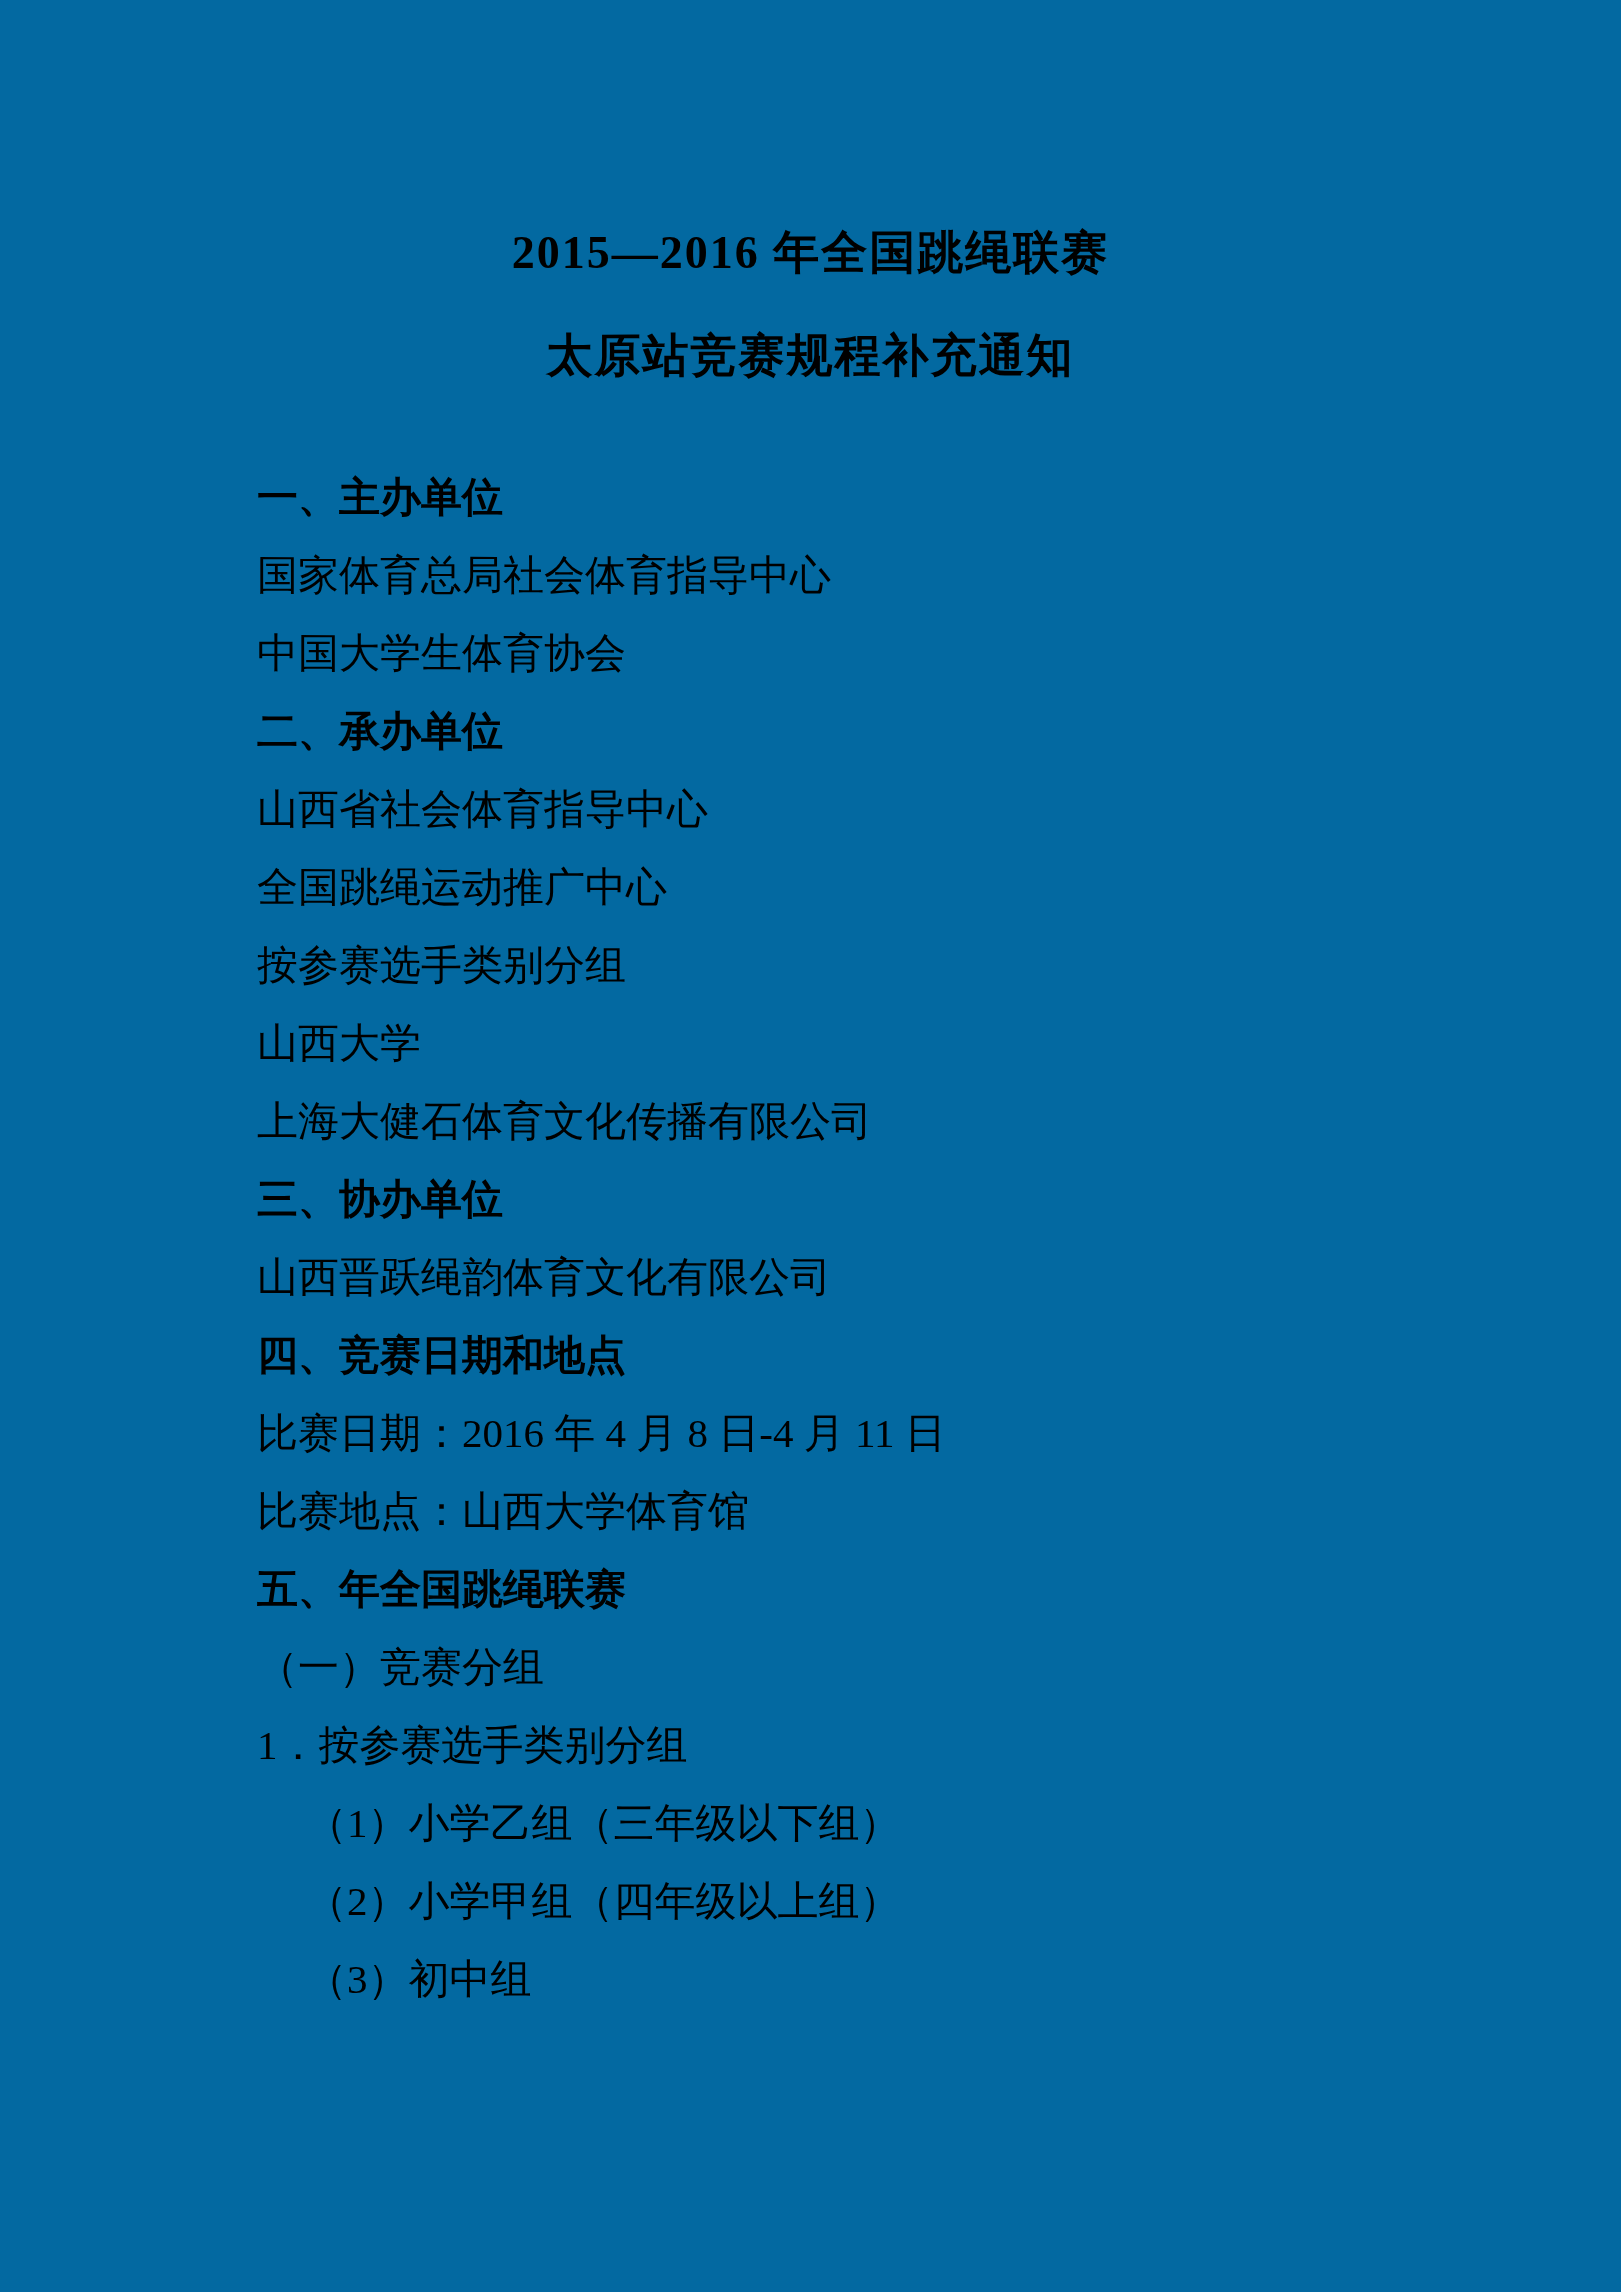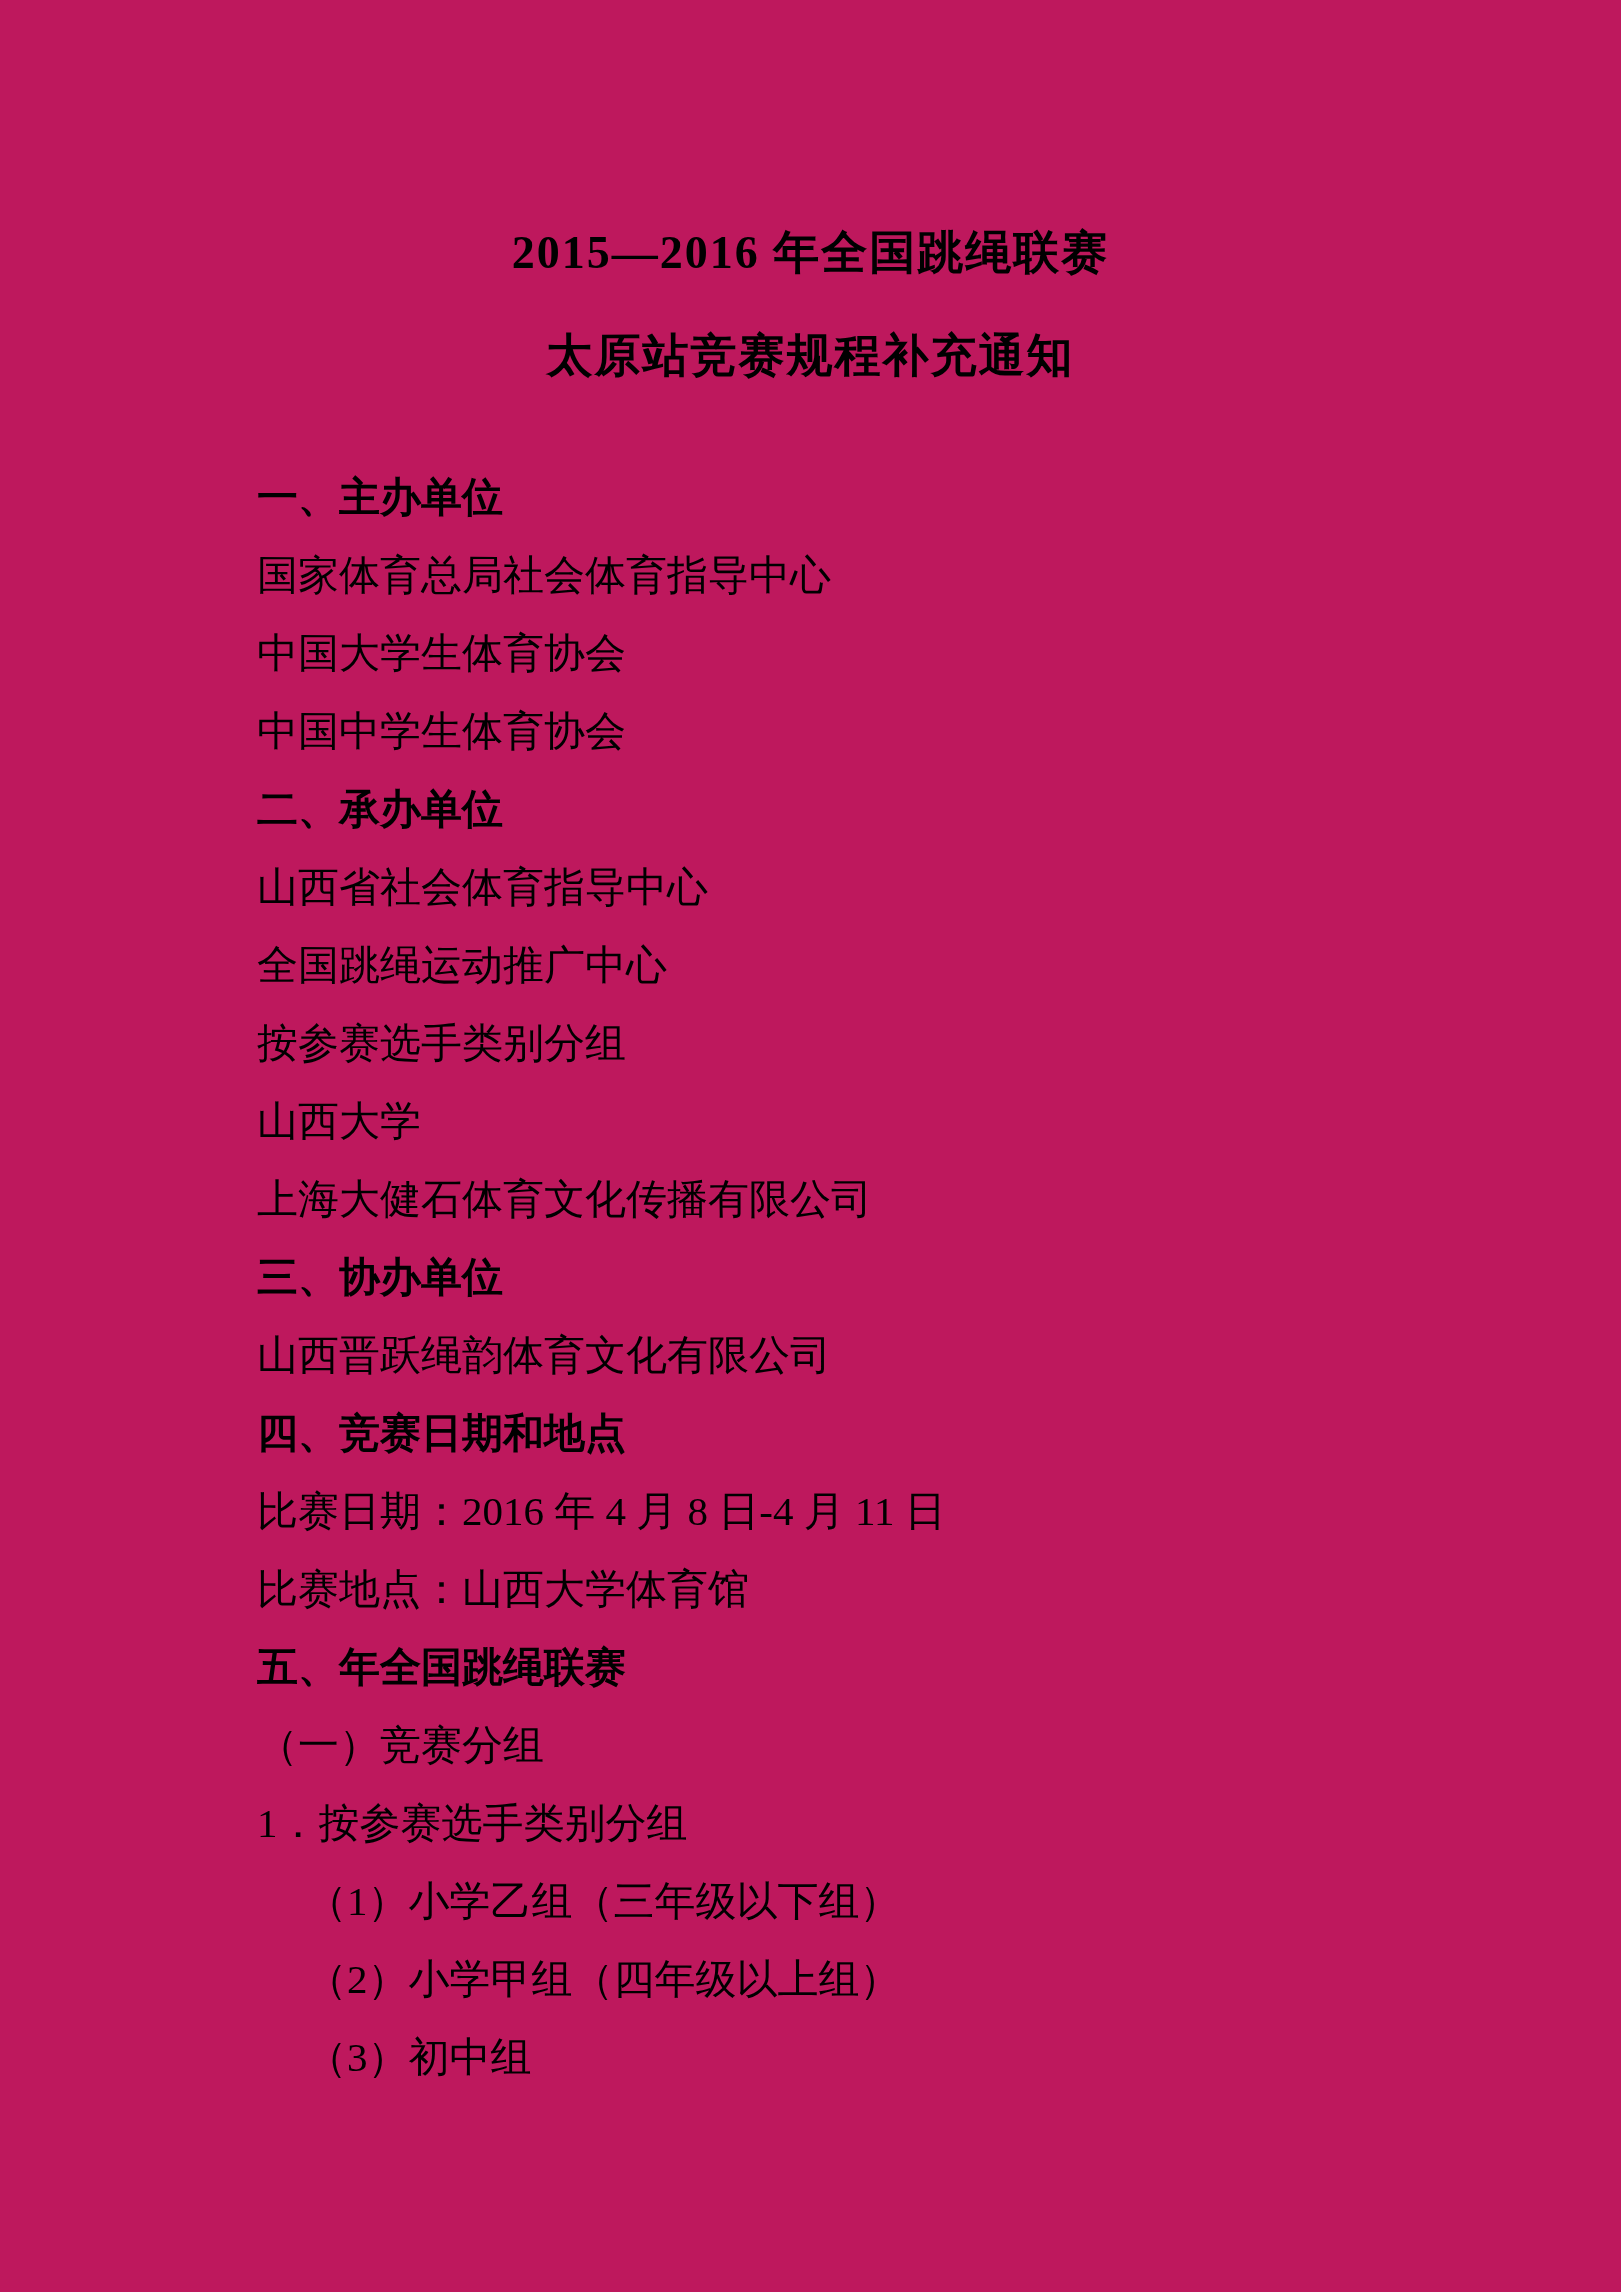--- a/index.html
+++ b/index.html
@@ -5,21 +5,21 @@
   html, body {
     margin: 0;
     padding: 0;
     background: #e8e8e8;
   }
   .page {
     position: relative;
     width: 1621px;
     height: 2293px;
     margin: 0 auto;
-    background: #be185d;
+    background: #0369a1;
     color: #000000;
     font-family: "Liberation Serif", "DejaVu Serif", serif;
     overflow: hidden;
   }
   .title-block {
     padding-top: 201px;
     text-align: center;
   }
   .title-line {
     font-size: 46px;
@@ -56,21 +56,20 @@
 
   <div class="title-block">
     <div class="title-line">2015—2016 年全国跳绳联赛</div>
     <div class="title-line">太原站竞赛规程补充通知</div>
   </div>
 
   <div class="content">
     <div class="line heading">一、主办单位</div>
     <div class="line">国家体育总局社会体育指导中心</div>
     <div class="line">中国大学生体育协会</div>
-    <div class="line">中国中学生体育协会</div>
     <div class="line heading">二、承办单位</div>
     <div class="line">山西省社会体育指导中心</div>
     <div class="line">全国跳绳运动推广中心</div>
     <div class="line">按参赛选手类别分组</div>
     <div class="line">山西大学</div>
     <div class="line">上海大健石体育文化传播有限公司</div>
     <div class="line heading">三、协办单位</div>
     <div class="line">山西晋跃绳韵体育文化有限公司</div>
     <div class="line heading">四、竞赛日期和地点</div>
     <div class="line">比赛日期：2016 年 4 月 8 日-4 月 11 日</div>

